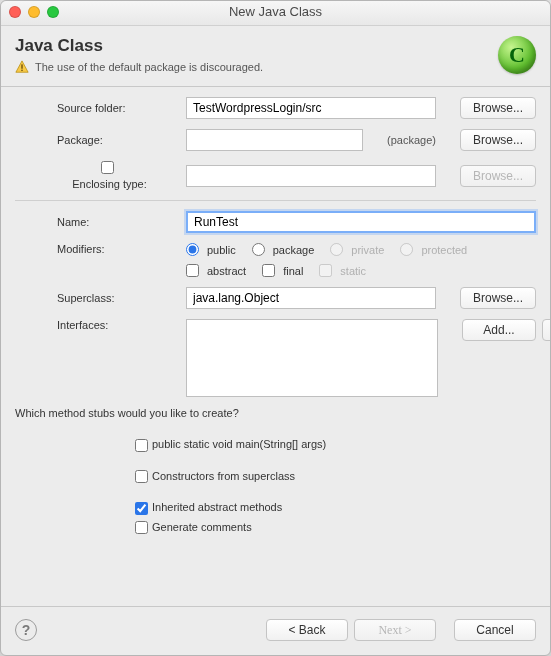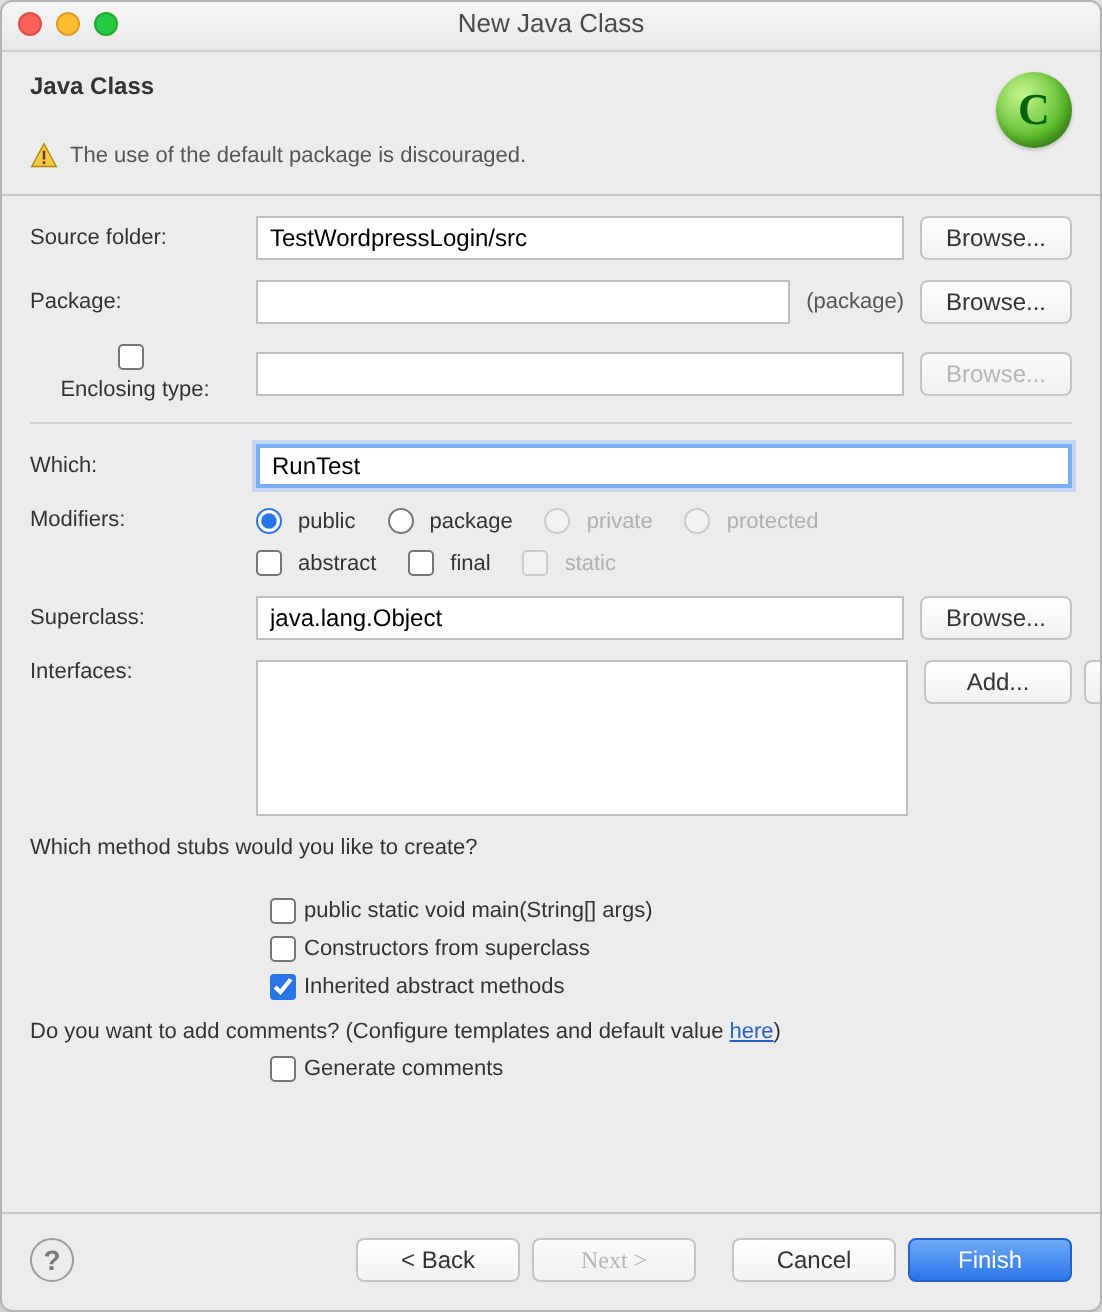--- a/index.html
+++ b/index.html
@@ -6,42 +6,42 @@
   body { margin: 0; background: #e8e8e8; width: 551px; height: 656px; overflow: hidden; }
   .window { width: 551px; height: 656px; background: #ececec; border: 1px solid #b5b5b5; border-radius: 6px; box-shadow: 0 8px 30px rgba(0,0,0,0.25); display: flex; flex-direction: column; }
   .titlebar { height: 25px; position: relative; text-align: center; font-size: 13px; color: #4a4a4a; line-height: 22px; border-bottom: 1px solid #d0d0d0; background: linear-gradient(#f6f6f6,#e8e8e8); border-radius: 6px 6px 0 0; }
   .traffic { position: absolute; left: 8px; top: 5px; display: flex; gap: 7px; }
   .dot { width: 12px; height: 12px; border-radius: 50%; border: 0.5px solid rgba(0,0,0,0.15); }
   .dot.close { background: #ff5f57; }
   .dot.min  { background: #febc2e; }
   .dot.max  { background: #28c840; }
   .header { padding: 10px 14px 12px 14px; border-bottom: 1px solid #c8c8c8; display: flex; align-items: flex-start; }
   .header-text { flex: 1; }
-  .header h1 { margin: 0 0 21px 0; font-size: 12px; font-weight: 600; color: #333; }
+  .header h1 { margin: 0 0 4px 0; font-size: 17px; font-weight: 600; color: #333; }
   .header .subline { display: flex; align-items: center; gap: 6px; font-size: 11px; color: #555; }
   .warn-icon { width: 14px; height: 14px; }
   .class-icon { width: 38px; height: 38px; border-radius: 50%; background: radial-gradient(circle at 35% 30%, #c6f58f, #5fbf2e 60%, #3a8a14); box-shadow: inset -2px -3px 6px rgba(0,0,0,0.25), 0 1px 2px rgba(0,0,0,0.2); display:flex; align-items:center; justify-content:center; color:#05640a; font-weight:700; font-size:22px; font-family: Georgia, serif; }
   .body { flex: 1; padding: 10px 14px 6px 14px; font-size: 11px; color: #333; overflow: hidden; }
-  .row { display: flex; align-items: center; margin-bottom: 10px; gap: 8px; }
+  .row { display: flex; align-items: center; margin-bottom: 10px; gap: 24px; margin-left: 42px; }
   .row .lab { width: 105px; color: #333; }
   .txt { flex: 1; height: 22px; border: 1px solid #bfbfbf; border-radius: 0; padding: 2px 6px; font-size: 12px; background: #fff; }
   .txt.focus { border: 2px solid #7aaef8; outline: none; box-shadow: 0 0 0 2px rgba(122,174,248,0.35); }
   .btn { height: 22px; min-width: 74px; padding: 0 12px; font-size: 12px; border: 1px solid #c4c4c4; background: linear-gradient(#ffffff,#f1f1f1); border-radius: 4px; color: #333; text-align: center; }
   .btn.primary { background: linear-gradient(#6ea9f7,#2a75e8); color: #fff; border-color: #2363c7; }
   .btn:disabled, .btn.disabled { color: #b6b6b6; background: linear-gradient(#fafafa,#f0f0f0); }
   .suffix { font-size: 11px; color: #555; }
   .sep { border-top: 1px solid #cfcfcf; margin: 4px 0 10px 0; }
   input[type=checkbox], input[type=radio] { margin: 0 4px 0 0; accent-color: #2a75e8; vertical-align: middle; }
   .mods { display:flex; flex-wrap: wrap; gap: 16px; align-items:center; }
   .mods label { display:flex; align-items:center; gap:4px; }
   .mods .dis { color:#b0b0b0; }
   .ifacebox { flex:1; height: 78px; border:1px solid #bfbfbf; background:#fff; }
   .ifacebtns { display:flex; gap:6px; width:74px; }
   .stubs { margin: 6px 0 19px 0; }
-  .indent { margin-left: 120px; display:flex; flex-direction:column; gap:6px; }
+  .indent { margin-left: 120px; display:flex; flex-direction:column; gap:18px; }
   a.link { color: #245ecf; text-decoration: underline; }
   .footer { border-top: 1px solid #c8c8c8; padding: 12px 14px 14px 14px; display:flex; align-items:center; }
   .help { width:22px; height:22px; border:1.5px solid #9c9c9c; border-radius:50%; color:#7a7a7a; font-size:14px; font-weight:600; display:flex; align-items:center; justify-content:center; }
   .footer .spacer { flex:1; }
   .footer .btn { min-width: 82px; }
 </style>
 </head>
 <body>
 
 <div class="window">
@@ -90,21 +90,21 @@
         <input type="checkbox" style="">
         <span>Enclosing type:</span>
       </label>
       <input class="txt" disabled="" value="" style="">
       <button class="btn disabled" disabled="">Browse...</button>
     </div>
 
     <div class="sep"></div>
 
     <div class="row">
-      <div class="lab">Which:</div>
+      <div class="lab">Name:</div>
       <input class="txt focus" value="RunTest" style="">
     </div>
 
     <div class="row" style="align-items:flex-start;">
       <div class="lab">Modifiers:</div>
       <div style="flex:1;">
         <div class="mods" style="margin-bottom:8px;">
           <label>
               <input type="radio" name="vis" checked="" style="">
               <span>public</span>
@@ -154,31 +154,27 @@
       </div>
     </div>
 
     <div class="stubs">Which method stubs would you like to create?</div>
     <div class="indent">
       <label><input type="checkbox" style=""><span>public static void main(String[] args)</span></label>
       <label><input type="checkbox" style=""><span>Constructors from superclass</span></label>
       <label><input type="checkbox" checked="" style=""><span>Inherited abstract methods</span></label>
     </div>
 
-    <div style="margin-top:10px;">
-      <span>Do you want to add comments? (Configure templates and default value </span><a href="#" class="link">here</a><span>)</span>
-    </div>
     <div class="indent" style="margin-top:6px;">
       <label><input type="checkbox" style=""><span>Generate comments</span></label>
     </div>
 
   </div>
 
   <div class="footer">
     <div class="help">?</div>
     <div class="spacer"></div>
     <button class="btn">&lt; Back</button>
     <button class="btn disabled" disabled="" style="margin-left:6px;font-family:Liberation Serif, serif;">Next &gt;</button>
     <button class="btn" style="margin-left:18px;">Cancel</button>
-    <button class="btn primary" style="margin-left:6px;">Finish</button>
   </div>
 
 </div>
 
 </body></html>

